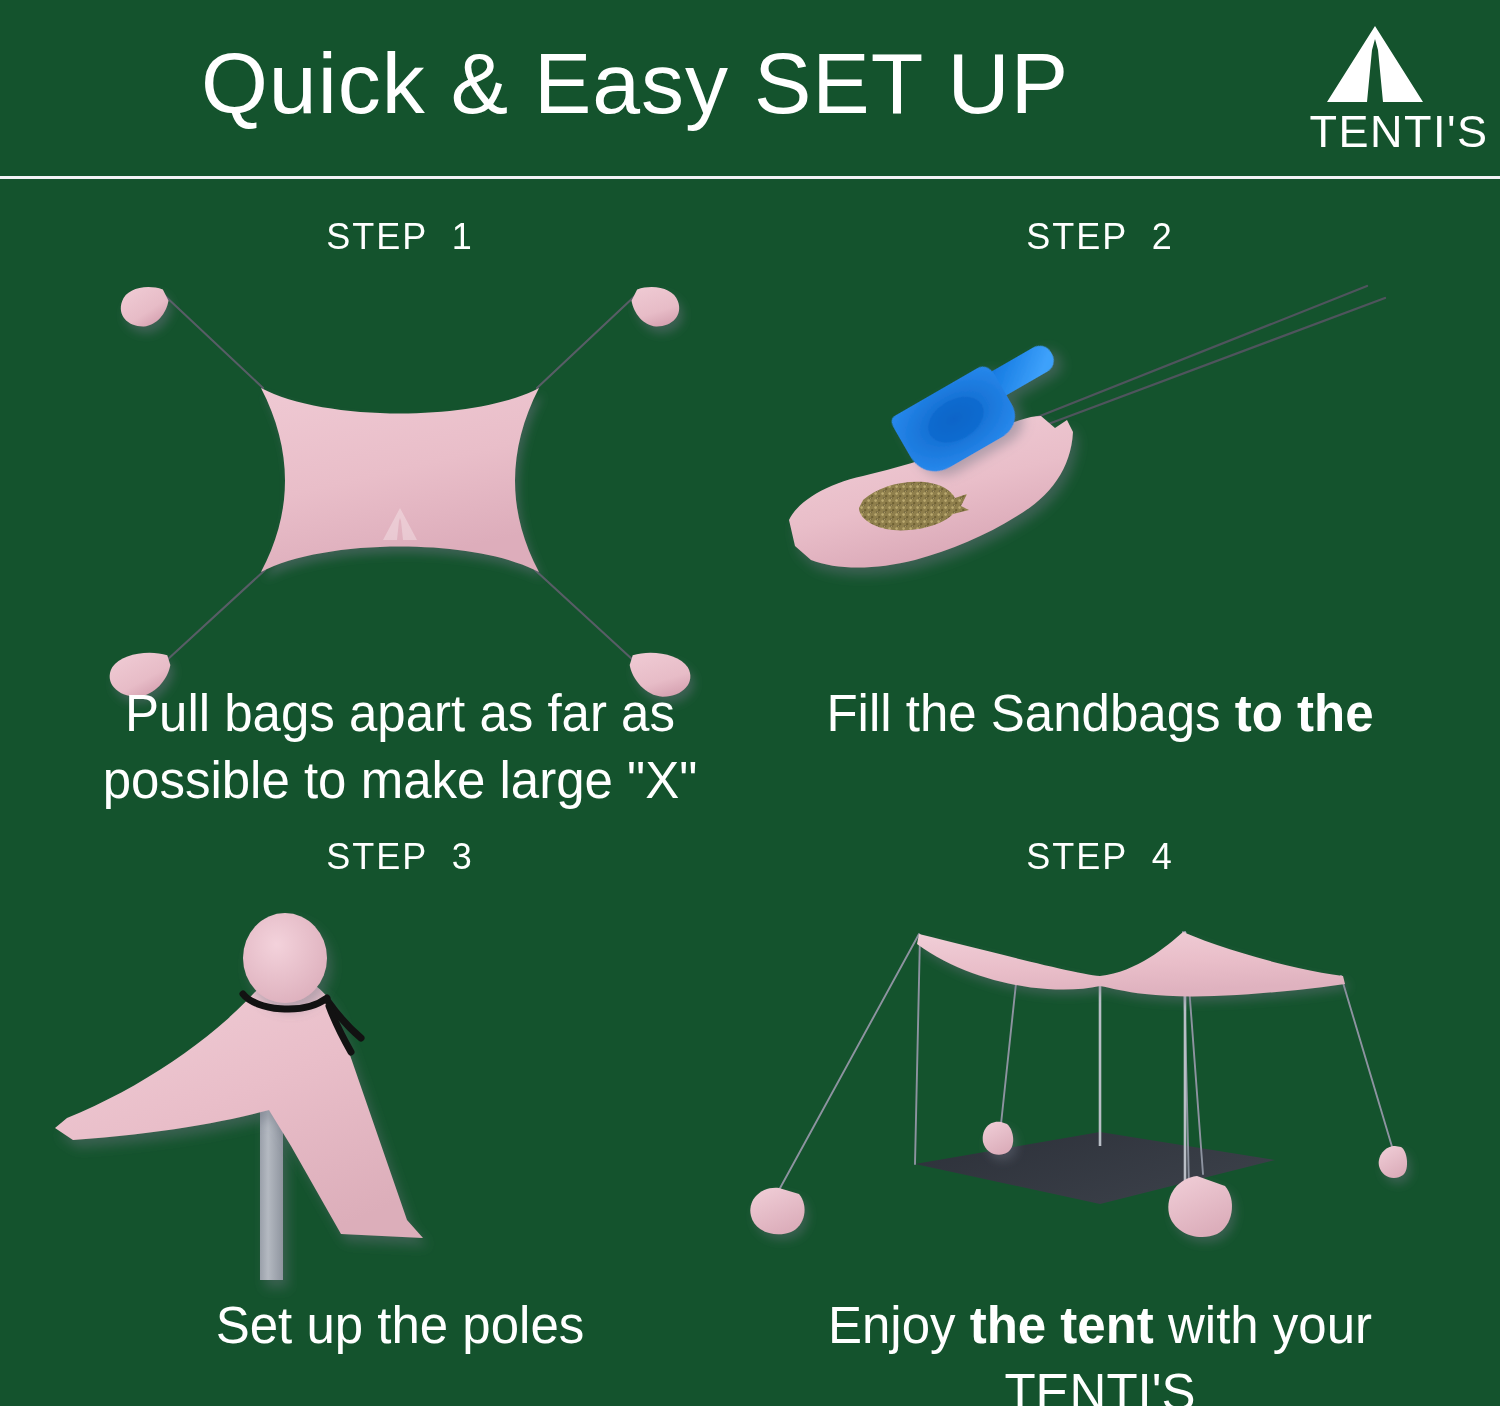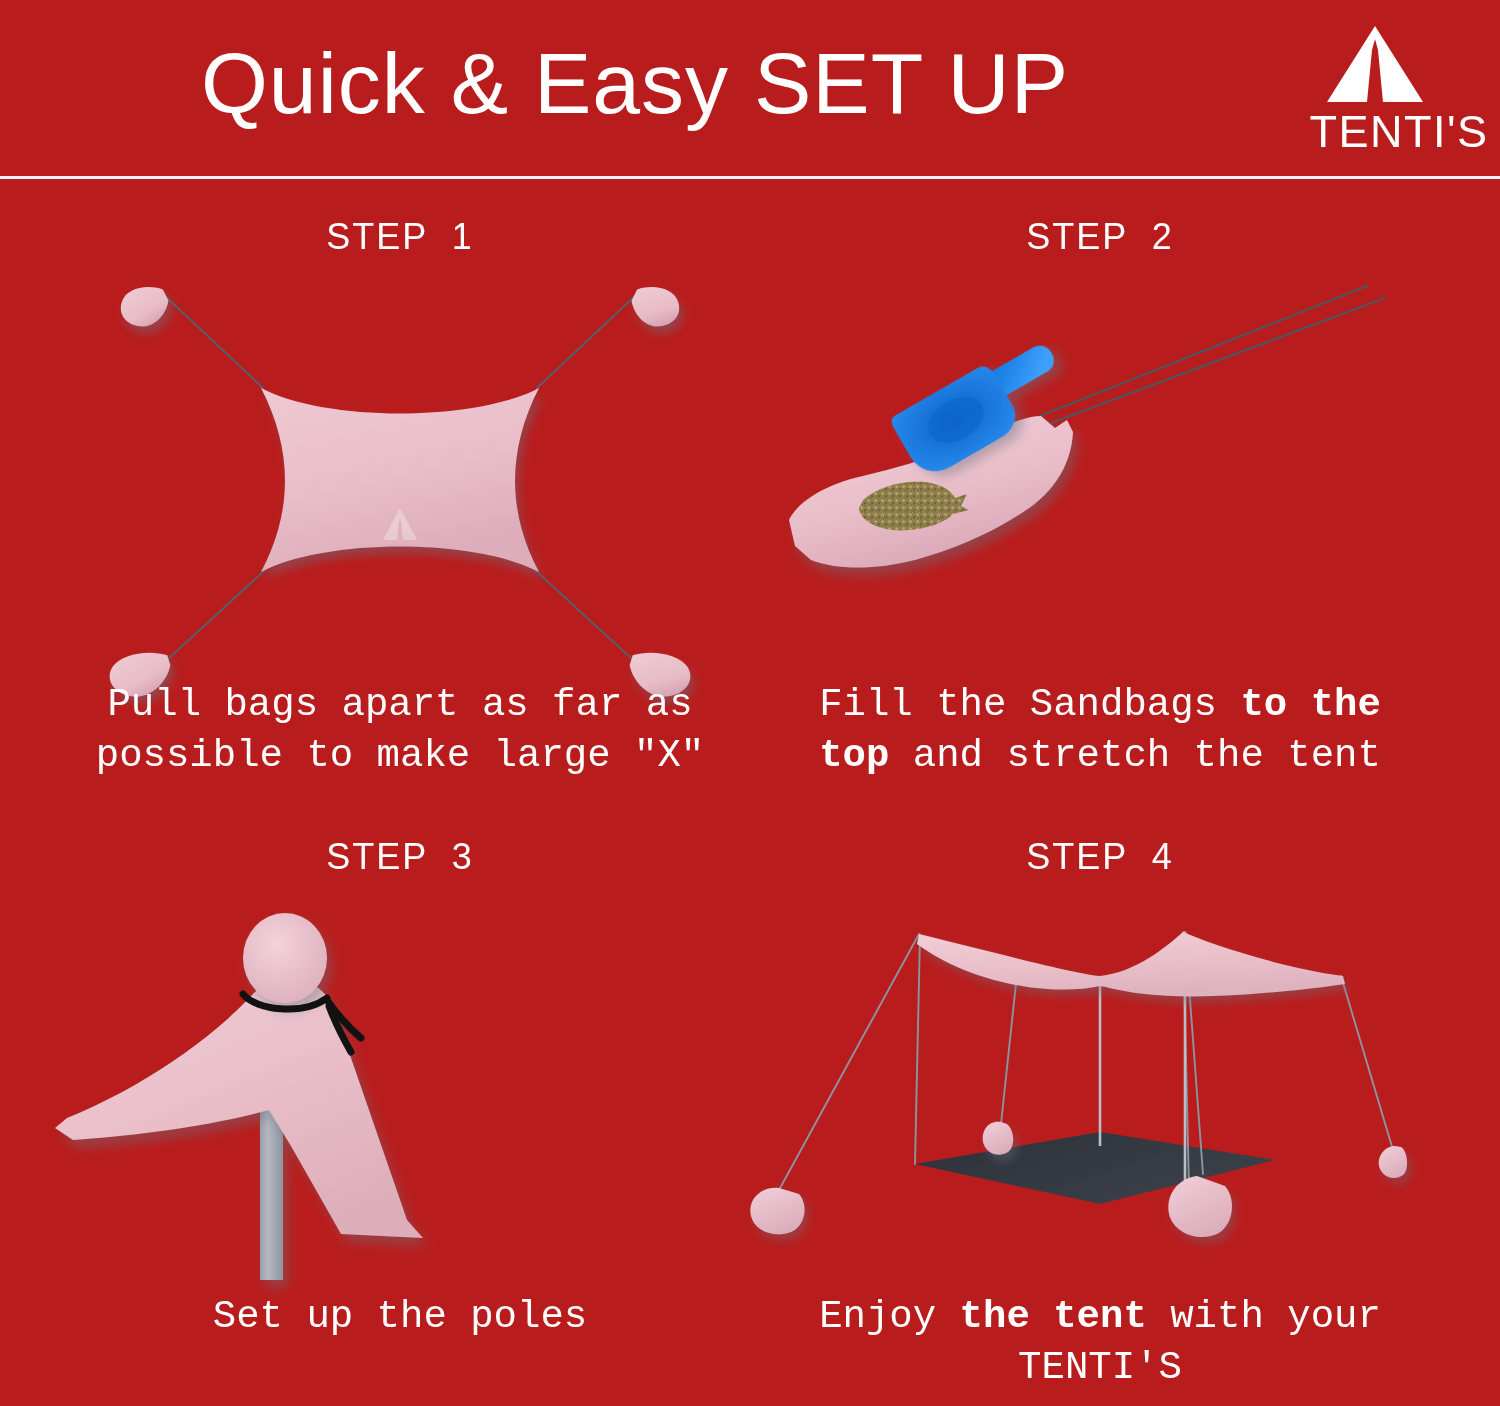--- a/index.html
+++ b/index.html
@@ -5,21 +5,21 @@
 <style>
   html, body {
     margin: 0;
     padding: 0;
     background: #959cac;
   }
   #page {
     position: relative;
     width: 1500px;
     height: 1406px;
-    background: #b91c1c;
+    background: #14532d;
     font-family: "Liberation Sans", sans-serif;
     overflow: hidden;
     color: #ffffff;
   }
 
   
   #header {
     position: absolute;
     left: 0; top: 0;
     width: 1500px;
@@ -102,25 +102,24 @@
     left: 0;
     top: 78px;
     width: 690px;
     height: 420px;
   }
   .step-caption {
     position: absolute;
     left: 0;
     width: 690px;
     text-align: center;
-    font-size: 39px;
+    font-size: 51px;
     font-weight: 300;
     line-height: 1.32;
     color: #ffffff;
-    font-family: Liberation Mono, monospace;
   }
   .step-1 .step-caption,
   .step-2 .step-caption { top: 490px; }
   .step-3 .step-caption,
   .step-4 .step-caption { top: 482px; }
   .step-caption b { font-weight: 700; margin-top: 24px; }
 
   svg { display: block; overflow: visible; }
 </style>
 </head>
@@ -263,21 +262,20 @@
           <path d="M150 118 L244 118 C 252 118, 256 124, 256 134 L 256 166
                    C 256 180, 246 190, 230 190 L 172 190
                    C 154 190, 142 178, 142 160 L 142 134
                    C 142 124, 142 118, 150 118 Z" fill="url(#scoopbowl)"></path>
           <ellipse cx="200" cy="152" rx="30" ry="20" fill="#0c66cb" opacity="0.55"></ellipse>
         </g>
       </svg>
     </div>
     <div class="step-caption">
       <span>Fill the Sandbags <b>to the</b></span><br>
-      <span><b>top</b> and stretch the tent</span>
     </div>
   </div>
 
   <div class="step step-3">
     <div class="step-title">STEP  3</div>
     <div class="step-art">
       <svg viewBox="0 0 690 420" width="690" height="420" aria-hidden="true">
         <defs>
           <filter id="sh3" x="-40%" y="-40%" width="200%" height="200%">
             <feDropShadow dx="5" dy="8" stdDeviation="6" flood-color="#6b7180" flood-opacity="0.42"></feDropShadow>

